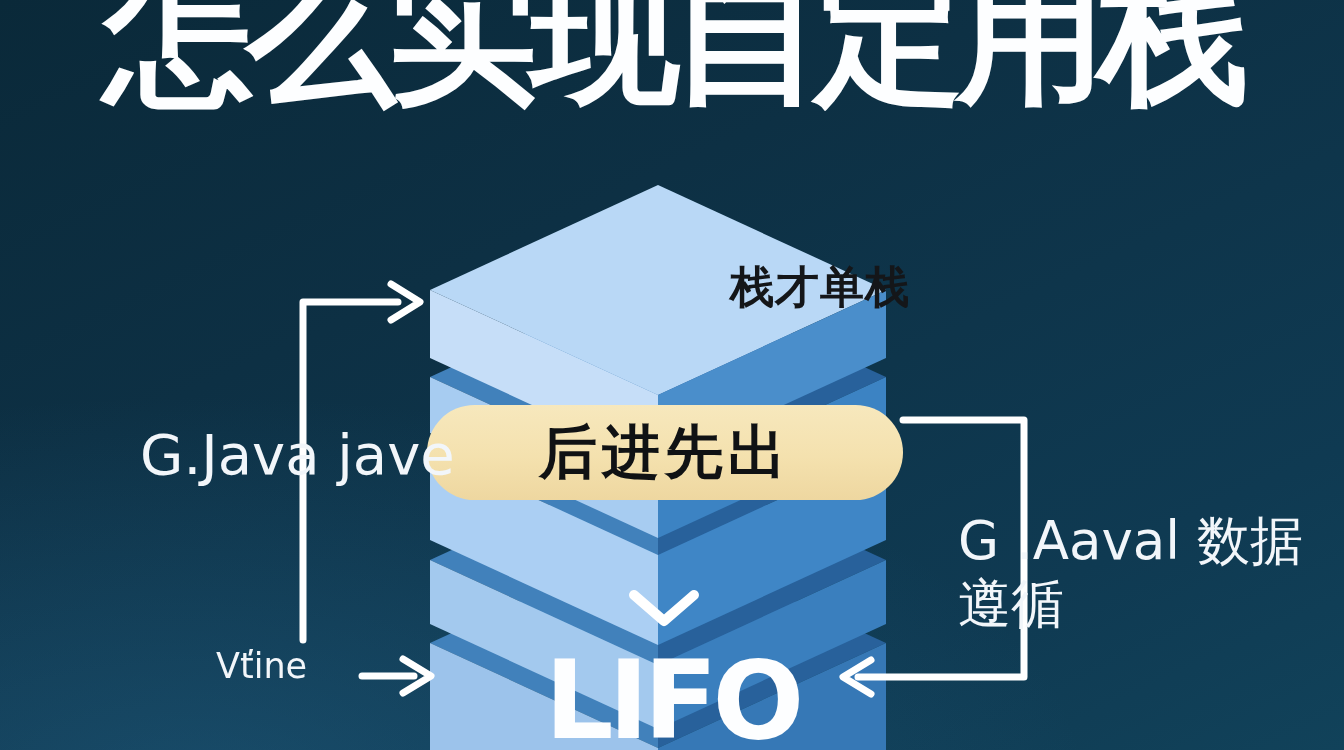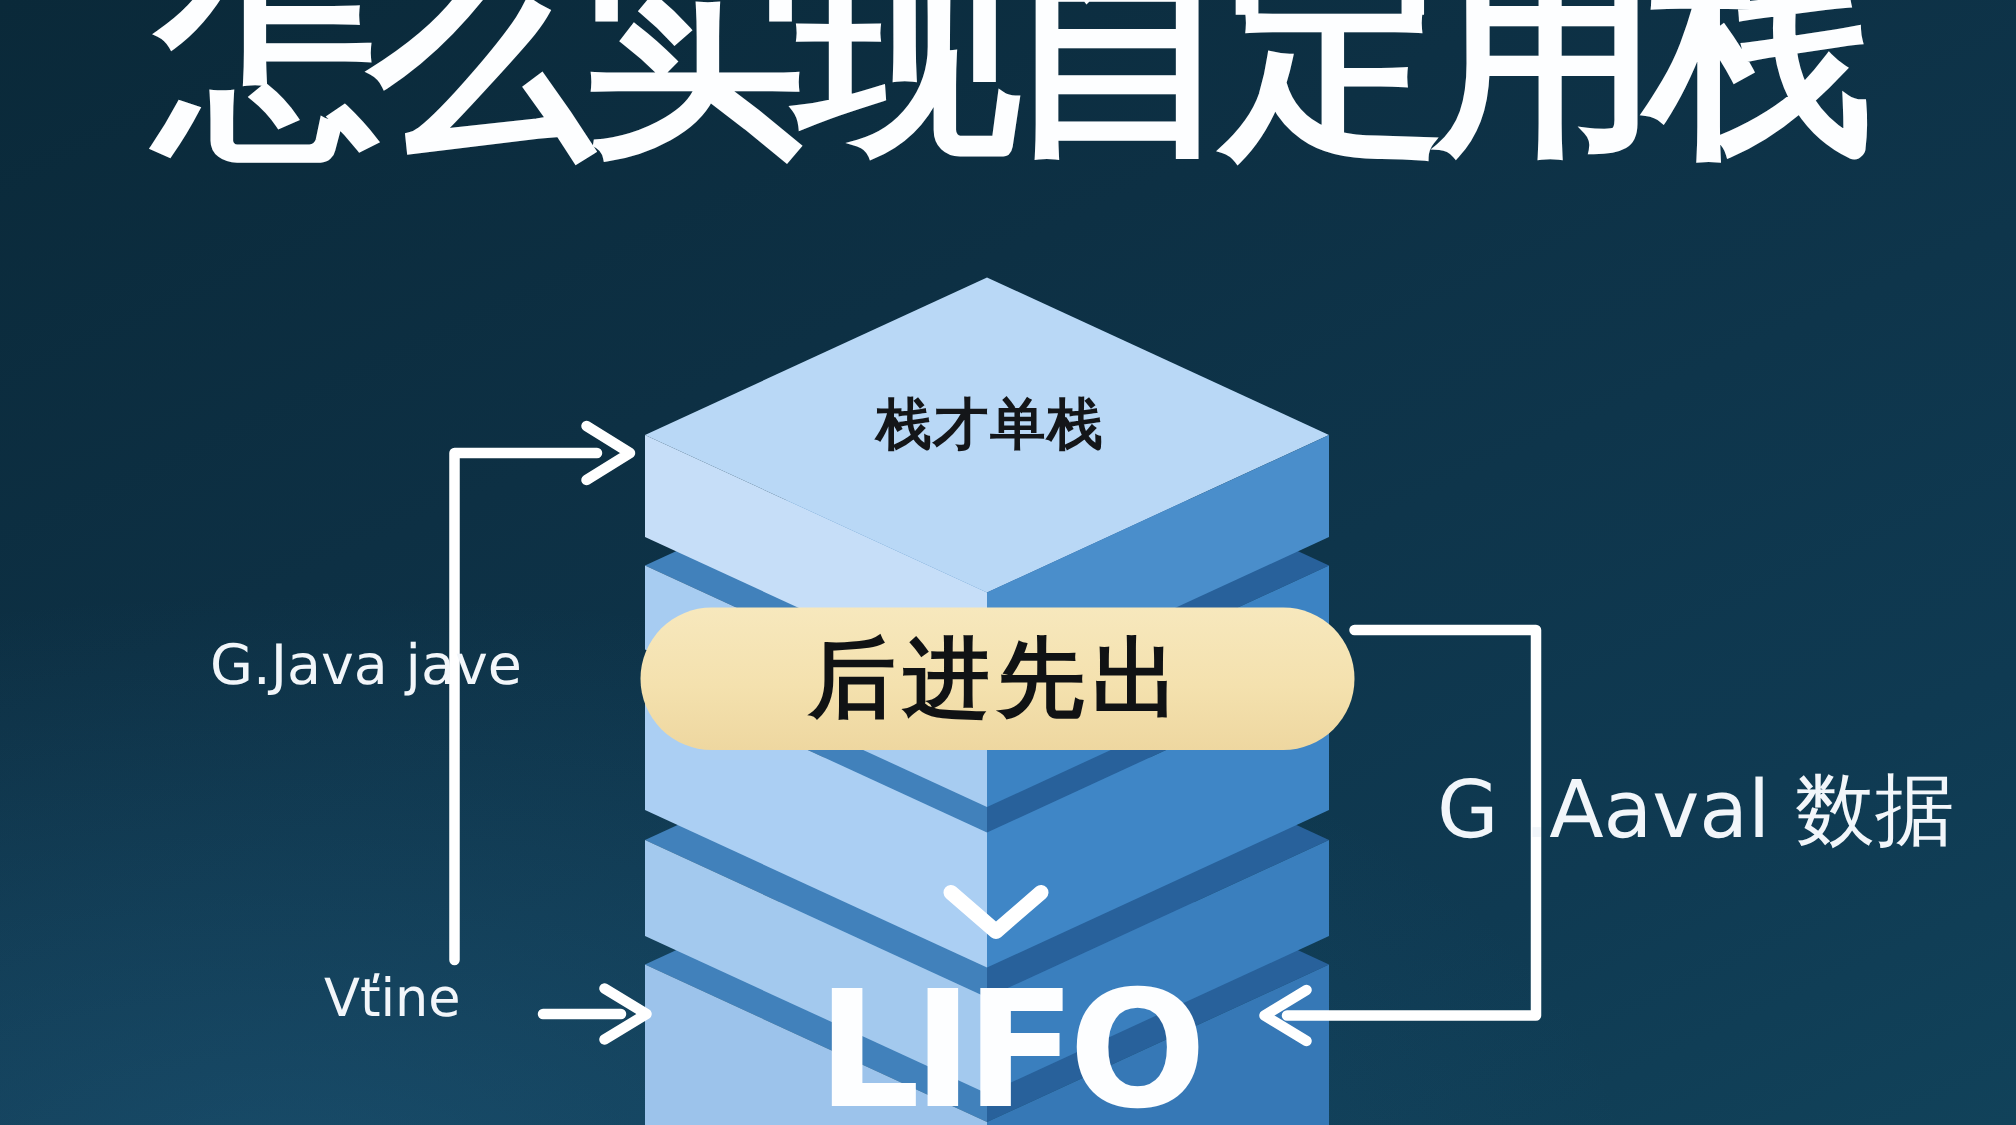--- a/index.html
+++ b/index.html
@@ -18,40 +18,40 @@
   .title{
     left:0;top:-40px;width:1344px;
     text-align:center;
     font-size:150px;font-weight:800;line-height:1.0;
     letter-spacing:-8px;
     color:#fdfeff;
     white-space:nowrap;
   }
   .top-label{
     left:410px;top:258px;width:500px;
-    text-align:center;
-    font-size:37px;font-weight:700;
+    text-align:right;
+    font-size:44px;font-weight:700;
     color:#141619;
     letter-spacing:1px;
     white-space:nowrap;
   }
   .pill{
     left:427px;top:405px;width:476px;height:95px;
     border-radius:50px;
     background:linear-gradient(180deg,#f7e8bd 0%,#f4e1ae 55%,#eed7a0 100%);
     display:flex;align-items:center;justify-content:center;
   }
   .pill-text{
     font-size:58px;font-weight:800;color:#101214;
     letter-spacing:5px;white-space:nowrap;text-align:center;
   }
   .side-label{
     color:#f2f6fa;font-weight:500;white-space:nowrap;
   }
-  .label-java{left:140px;top:422px;font-size:37px;}
+  .label-java{left:140px;top:422px;font-size:56px;}
   .label-vline{left:216px;top:646px;font-size:35px;}
   .label-right{left:930px;top:510px;font-size:53px;line-height:1.18;margin-left:28px;}
   .lifo{
     left:500px;top:638px;width:344px;
     text-align:center;
     font-size:108px;font-weight:800;letter-spacing:-5px;
     color:#fdfeff;white-space:nowrap;
   }
 </style>
 </head>
@@ -116,17 +116,18 @@
   <div class="abs title">怎么实现自定用栈</div>
 
   <div class="abs top-label">栈才单栈</div>
 
   <div class="abs side-label label-java">G.Java jave</div>
 
   <div class="abs side-label label-vline">Vťine</div>
 
   <div class="abs side-label label-right">
     <div>G .Aaval 数据</div>
+    <div>遵循</div>
   </div>
 
   <div class="abs lifo">LIFO</div>
 
 </div>
 
 </body></html>

